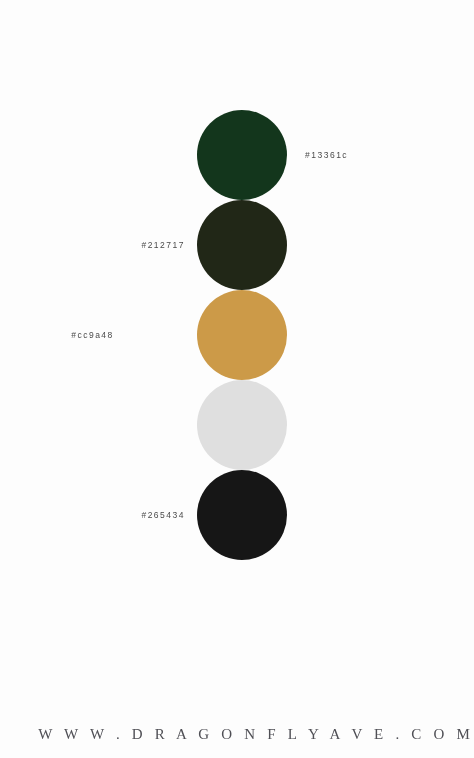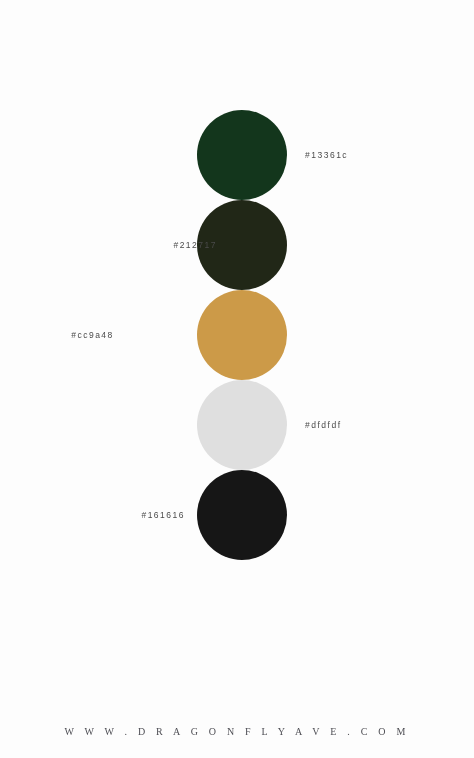--- a/index.html
+++ b/index.html
@@ -68,58 +68,57 @@
     width: 185px;
     text-align: right;
     padding-right: 0;
   }
 
   .footer {
     position: absolute;
     left: 0;
     top: 726px;
     width: 474px;
-    text-align: center;
+    text-align: right;
     font-family: "Liberation Serif", serif;
-    font-size: 10px;
+    font-size: 15px;
     letter-spacing: 4.2px;
     color: #4f4f55;
     white-space: nowrap;
   }
 </style>
 </head>
 <body style="background: rgb(253, 253, 253);">
 
 <div class="palette-board">
 
   <div class="swatch-stack">
 
     <div class="swatch-row label-right">
       <div class="swatch-circle" style="background: rgb(19, 54, 28);"></div>
       <div class="swatch-label" style="color: rgb(74, 74, 74);">#13361c</div>
     </div>
 
     <div class="swatch-row label-left">
       <div class="swatch-circle" style="background: rgb(33, 39, 23);"></div>
-      <div class="swatch-label" style="color: rgb(74, 74, 74); padding-left: 32px;">#212717</div>
+      <div class="swatch-label" style="color: rgb(74, 74, 74);">#212717</div>
     </div>
 
 
     <div class="swatch-row label-left">
       <div class="swatch-circle" style="background: rgb(204, 154, 72);"></div>
       <div class="swatch-label" style="color: rgb(74, 74, 74); text-align: center;">#cc9a48</div>
     </div>
 
     <div class="swatch-row label-right">
       <div class="swatch-circle" style="background: rgb(223, 223, 223);"></div>
-      <div class="swatch-label" style="color: rgb(74, 74, 74);">#dfdfdf</div>
     </div>
 
     <div class="swatch-row label-left">
       <div class="swatch-circle" style="background: rgb(22, 22, 22);"></div>
-      <div class="swatch-label" style="color: rgb(74, 74, 74);">#161616</div>
+      <div class="swatch-label" style="color: rgb(74, 74, 74);">#265434</div>
     </div>
 
   </div>
 
   <div class="footer">W W W . D R A G O N F L Y A V E . C O M</div>
 
 </div>
 
 </body></html>

